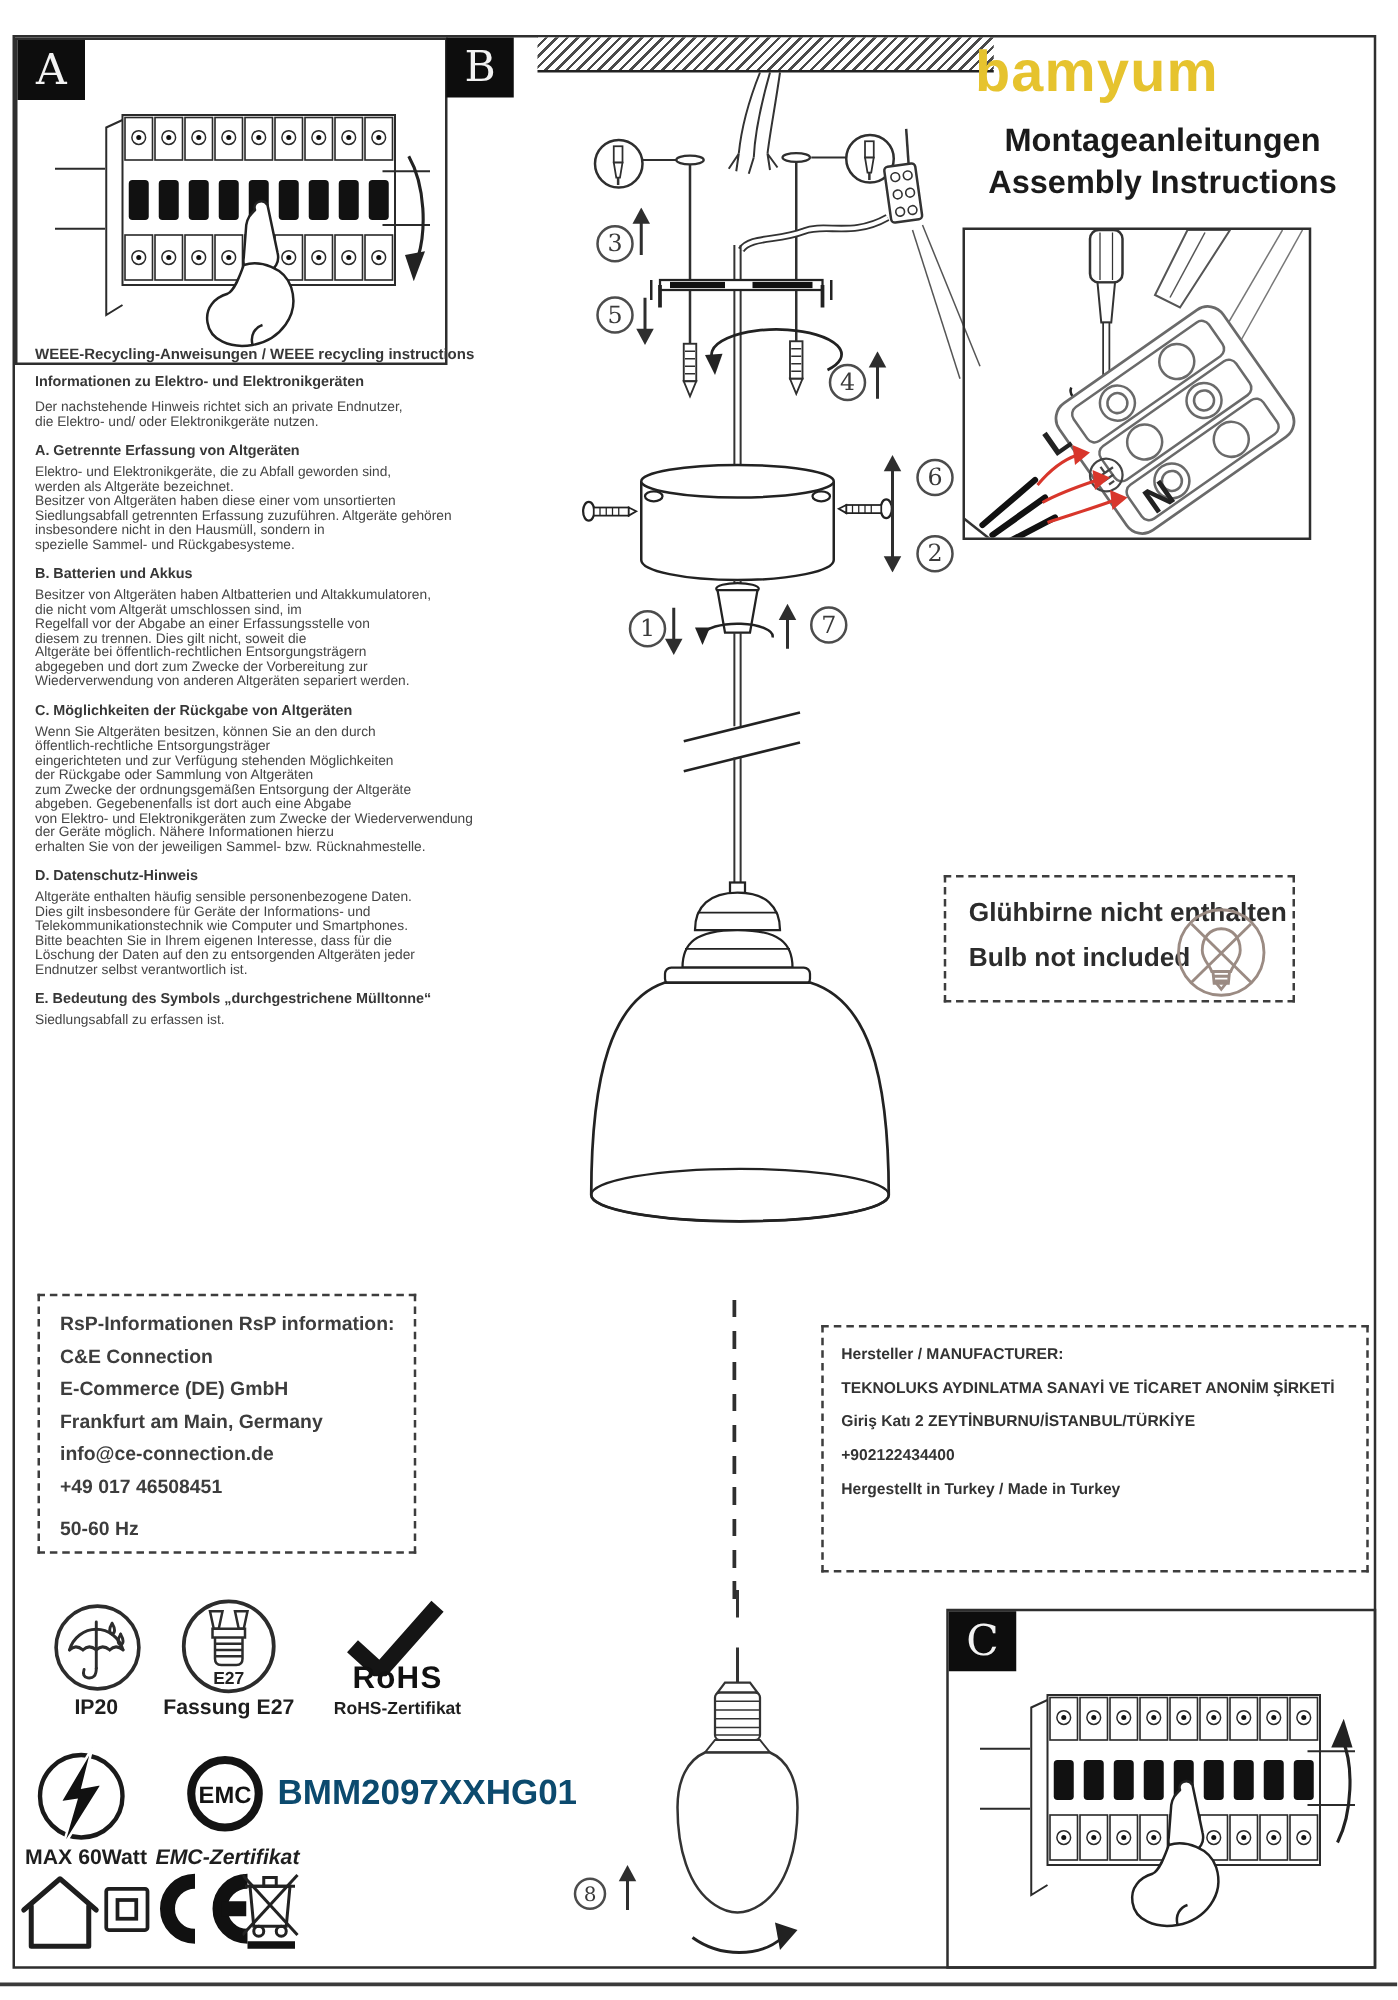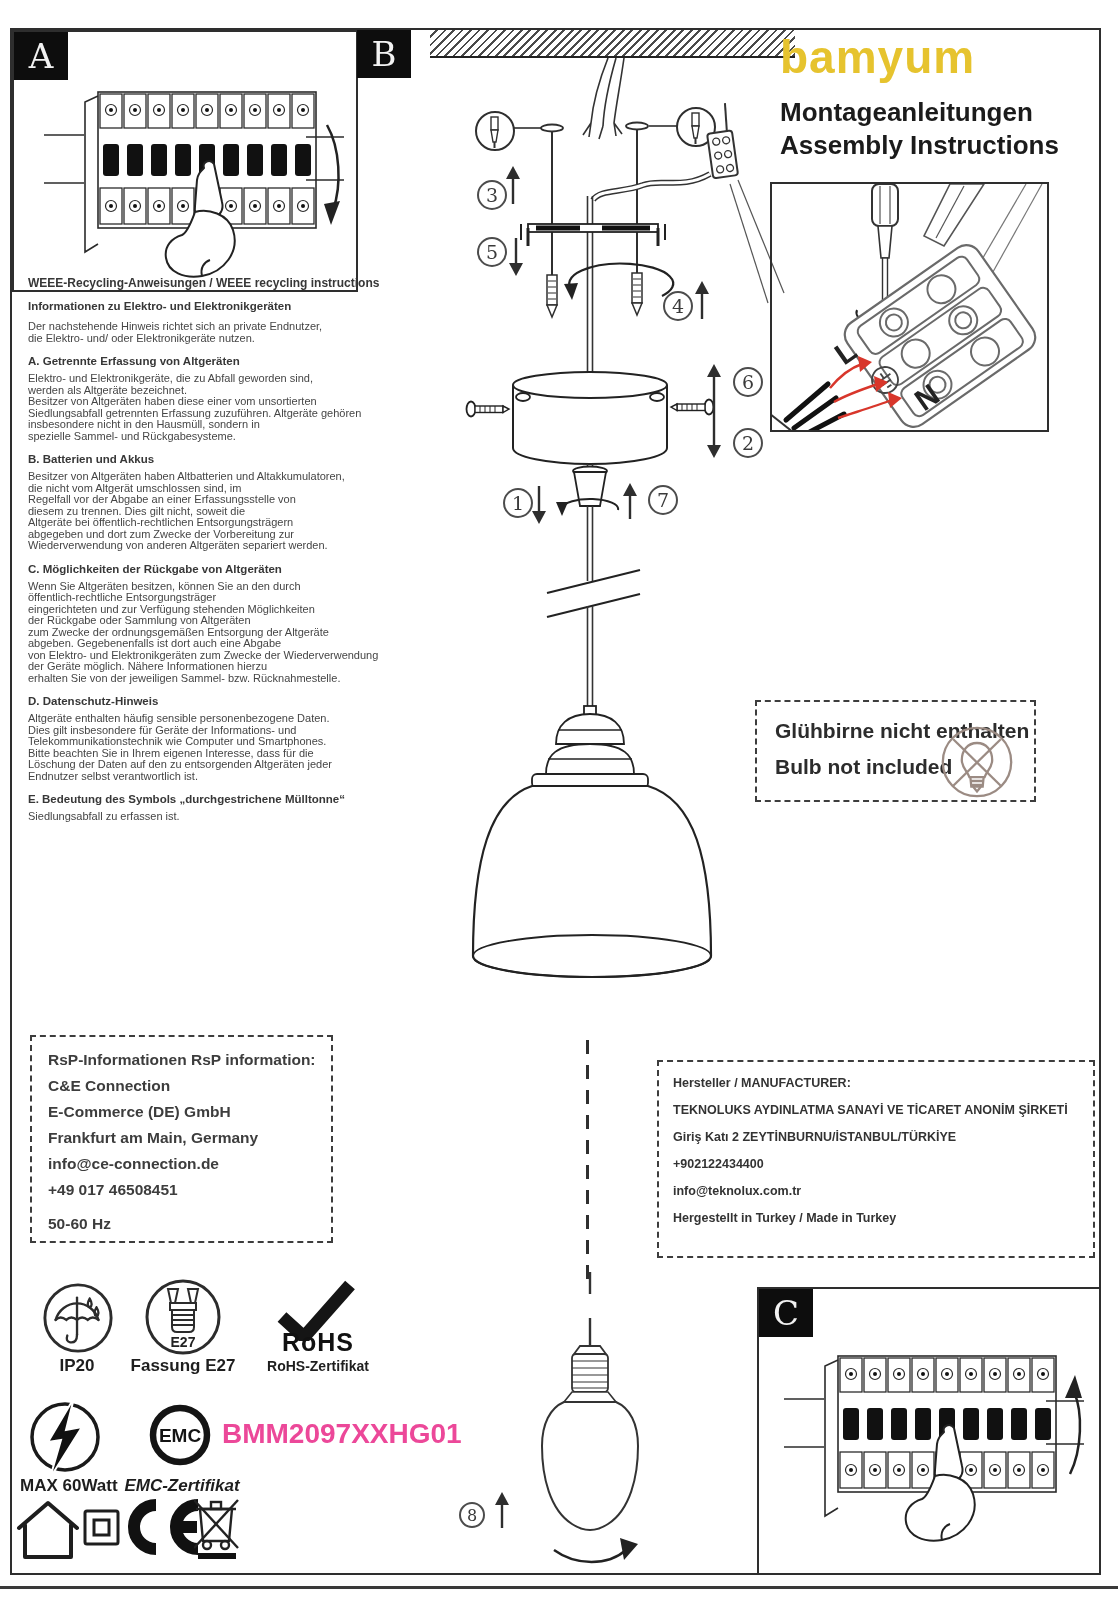--- a/index.html
+++ b/index.html
@@ -6,38 +6,38 @@
   .page{position:relative;width:1118px;height:1600px;background:#fff;
         font-family:"Liberation Sans",sans-serif;color:#2e2e2e;overflow:hidden;}
   .abs{position:absolute;}
   .frame{border:2.5px solid #2e2e2e;}
   .panel-label{width:54px;height:48px;background:#0d0d0d;color:#f2f2f2;
      display:flex;align-items:center;justify-content:center;
      font-family:"DejaVu Serif",serif;font-size:34px;}
   .hatch{background:repeating-linear-gradient(135deg,#fff 0 4px,#4a4a4a 4px 6px);
      border-bottom:2.5px solid #222;}
   .brand-logo{font-size:46px;font-weight:bold;letter-spacing:1px;text-align:left;}
-  .brand-title{font-size:26px;font-weight:bold;color:#1b1b1b;line-height:33px;text-align:left;}
+  .brand-title{font-size:26px;font-weight:bold;color:#1b1b1b;line-height:33px;text-align:center;}
   .w-title{font-weight:bold;font-size:12px;color:#373737;margin-bottom:10px;}
   .w-sub{font-weight:bold;font-size:11.5px;color:#373737;margin-bottom:9px;}
   .w-head{font-weight:bold;font-size:11.5px;color:#373737;margin-bottom:6px;}
   .w-head:empty{display:none;}
   .w-body{font-size:11px;line-height:11.5px;color:#454545;white-space:pre-line;margin-bottom:11px;}
   .dashed-box{border:2.5px dashed #3d3d3d;background:#fff;}
   .bulb-text{font-size:21px;font-weight:bold;color:#2c2c2c;line-height:37px;}
   .rsp-line{display:block;font-size:15.5px;font-weight:bold;color:#3d3d3d;line-height:26px;}
   .mfr-line{display:block;font-size:12.5px;font-weight:bold;color:#333;line-height:27px;white-space:nowrap;}
   .cnum{width:30px;height:30px;border:2px solid #4c4c4c;border-radius:50%;background:#fff;
      display:flex;align-items:center;justify-content:center;
      font-family:"DejaVu Serif",serif;font-size:19px;color:#3a3a3a;box-sizing:border-box;}
   .cnum-sm{width:26px;height:26px;font-size:16px;}
   .cert-label{font-weight:bold;font-size:17px;color:#1e1e1e;text-align:center;}
   .cert-label-sm{font-weight:bold;font-size:14px;color:#1e1e1e;text-align:center;}
   .rohs-word{font-weight:bold;font-size:25px;color:#111;text-align:center;letter-spacing:1px;}
-  .model-code{font-size:28px;font-weight:bold;color:#ec4899;}
+  .model-code{font-size:28px;font-weight:bold;color:#0c4a6e;}
   .dash-cord{width:3px;background:repeating-linear-gradient(to bottom,#2f2f2f 0 14px,transparent 14px 25px);}
   .bottom-rule{background:#3a3a3a;}
   svg{display:block;}
 </style>
 </head>
 <body>
 
 <div class="page">
 
   <div class="abs frame" style="left:10px;top:28px;width:1087px;height:1543px;"></div>
@@ -448,21 +448,20 @@
     <span class="rsp-line">info@ce-connection.de</span>
     <span class="rsp-line">+49 017 46508451</span>
     <span class="rsp-line" style="margin-top:8px;display:inline-block;">50-60 Hz</span>
   </div>
 
   <div class="abs dashed-box" style="left:657px;top:1060px;width:438px;height:198px;padding:8px 0 0 14px;box-sizing:border-box;">
     <span class="mfr-line">Hersteller / MANUFACTURER:</span>
     <span class="mfr-line">TEKNOLUKS AYDINLATMA SANAYİ VE TİCARET ANONİM ŞİRKETİ</span>
     <span class="mfr-line">Giriş Katı 2 ZEYTİNBURNU/İSTANBUL/TÜRKİYE</span>
     <span class="mfr-line">+902122434400</span>
-    <span class="mfr-line">info@teknolux.com.tr</span>
     <span class="mfr-line" style="display:inline-block;">Hergestellt in Turkey / Made in Turkey</span>
   </div>
 
   <svg class="abs" style="left:40px;top:1281px;" width="76" height="74" viewBox="0 0 76 76">
     <g stroke="#2c2c2c" fill="none" stroke-width="3">
         <circle cx="38" cy="38" r="34"></circle>
       </g>
     <g stroke="#2c2c2c" fill="none" stroke-width="2.4" stroke-linecap="round">
       <path d="M15,40 A23,24 0 0 1 59,40"></path>
       <path d="M15,40 q5,-5 11,0 q5,-5 11,0 q5,-5 11,0 q5,-5 11,0"></path>

